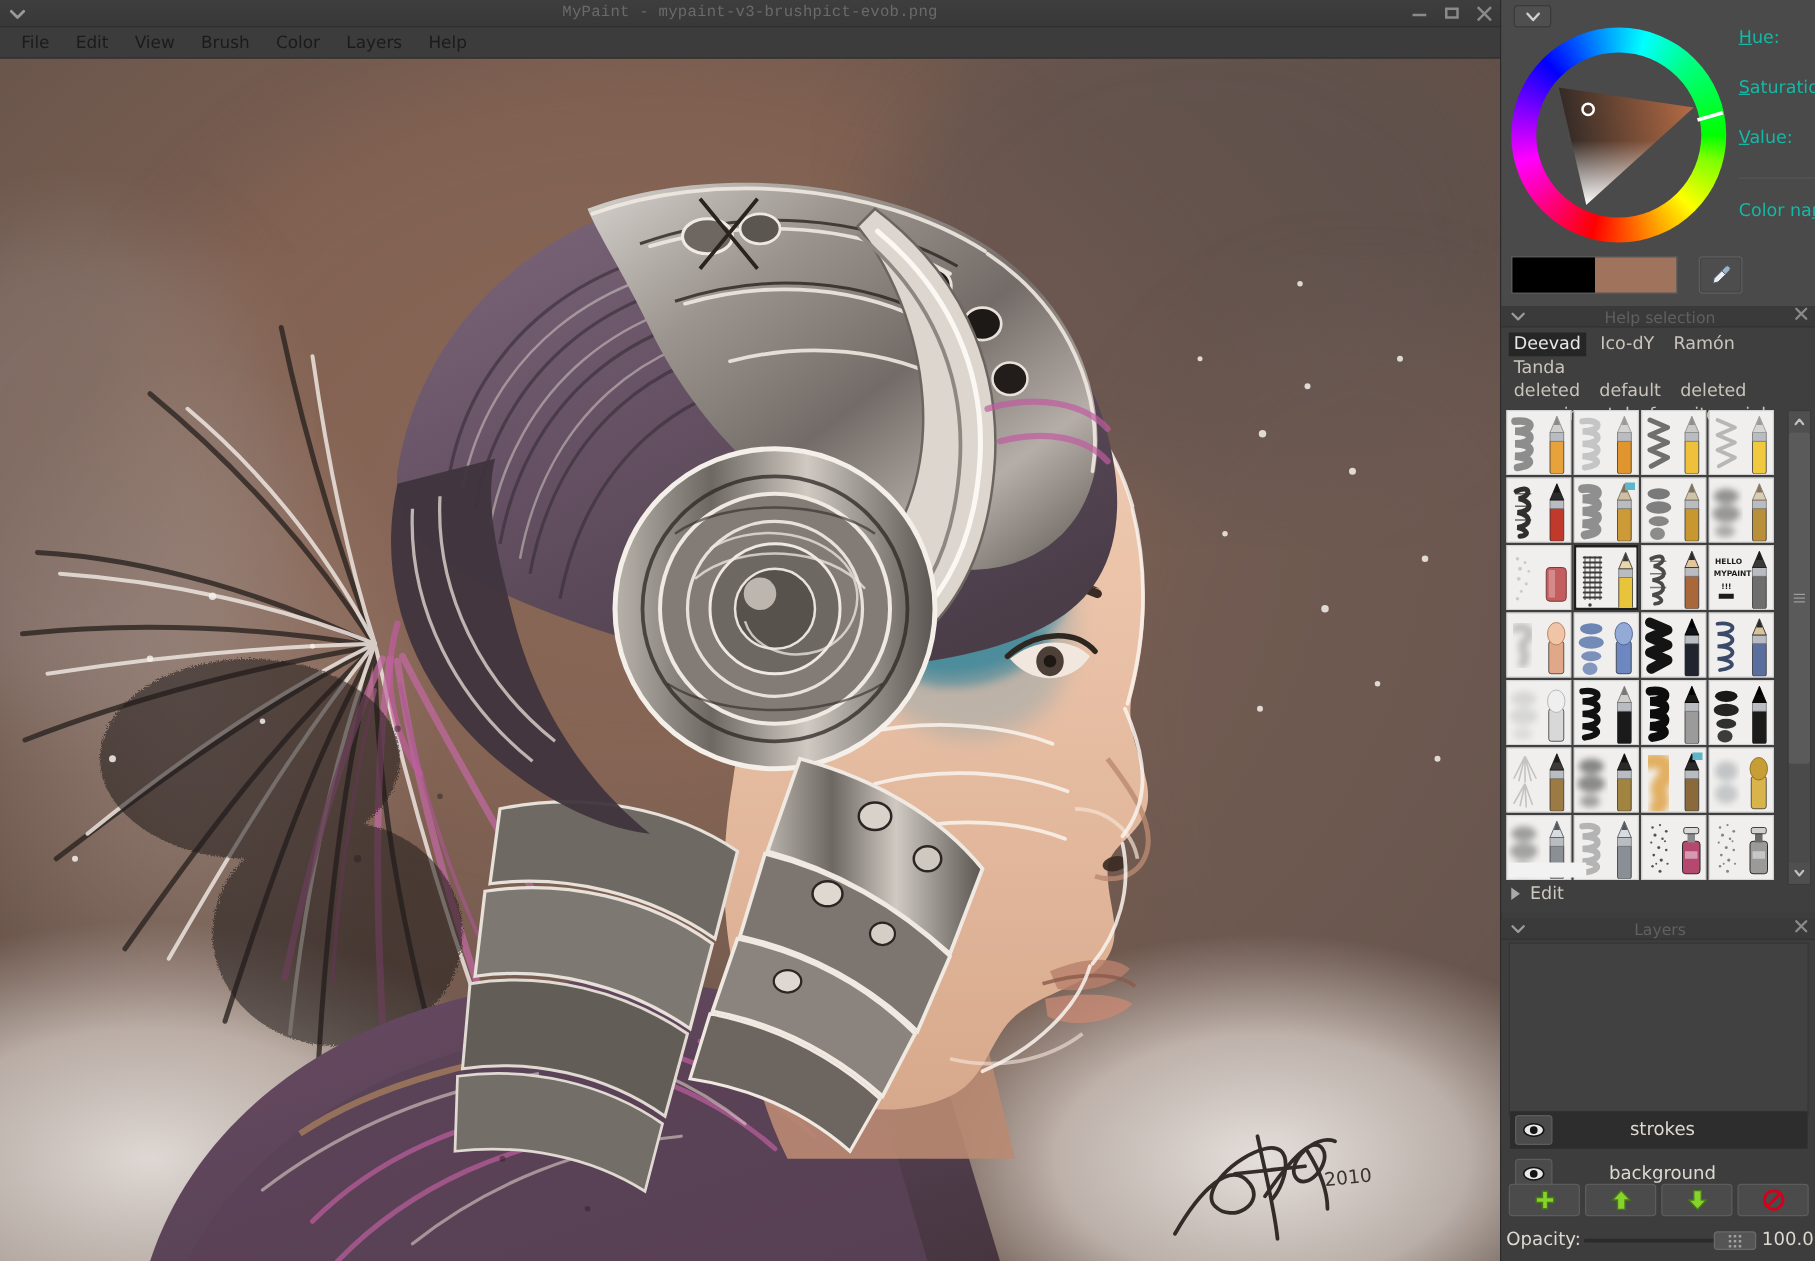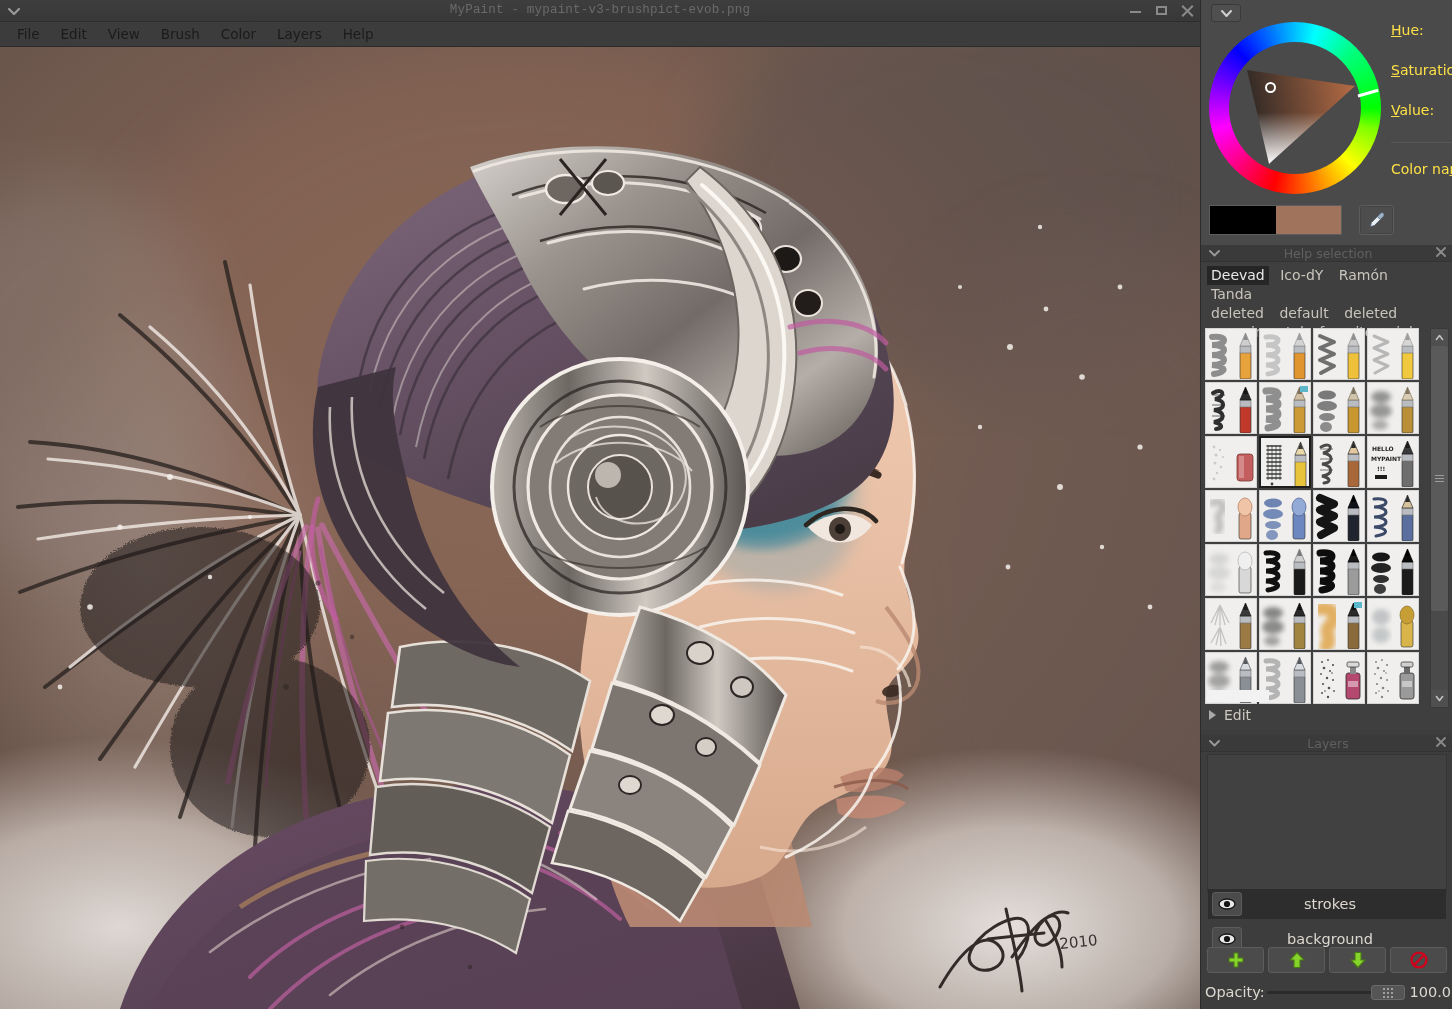--- a/index.html
+++ b/index.html
@@ -86,21 +86,21 @@
     right: 2px; top: 43%;
   }
   .sv-triangle {
     position: absolute; left: 20px; top: 20px; width: 132px; height: 132px;
   }
   .sv-cursor {
     position: absolute; left: 56px; top: 60px; width: 11px; height: 11px;
     border: 2px solid #ffffff; border-radius: 50%;
   }
   .color-labels { position: absolute; left: 190px; top: 22px; width: 62px; }
-  .clabel { font-size: 14px; color: #fde047; margin-bottom: 24px; white-space: nowrap; }
+  .clabel { font-size: 14px; color: #14b8a6; margin-bottom: 24px; white-space: nowrap; }
   .clabel u { text-decoration: underline; }
   .clabel-sep { height: 1px; background: #565656; margin: 0 0 18px 0; width: 62px; }
   .swatch-row { position: absolute; left: 8px; top: 204px; width: 236px; height: 32px; display: flex; align-items: center; }
   .swatch-pair { width: 133px; height: 30px; border: 1px solid #5d5d5d; display: flex; }
   .sw-a { flex: 1; }
   .sw-b { flex: 1; }
   .eyedrop-btn {
     margin-left: 17px; width: 35px; height: 30px;
     background: #4d4d4d; border: 1px solid #5d5d5d; border-radius: 3px;
     display: flex; align-items: center; justify-content: center;

